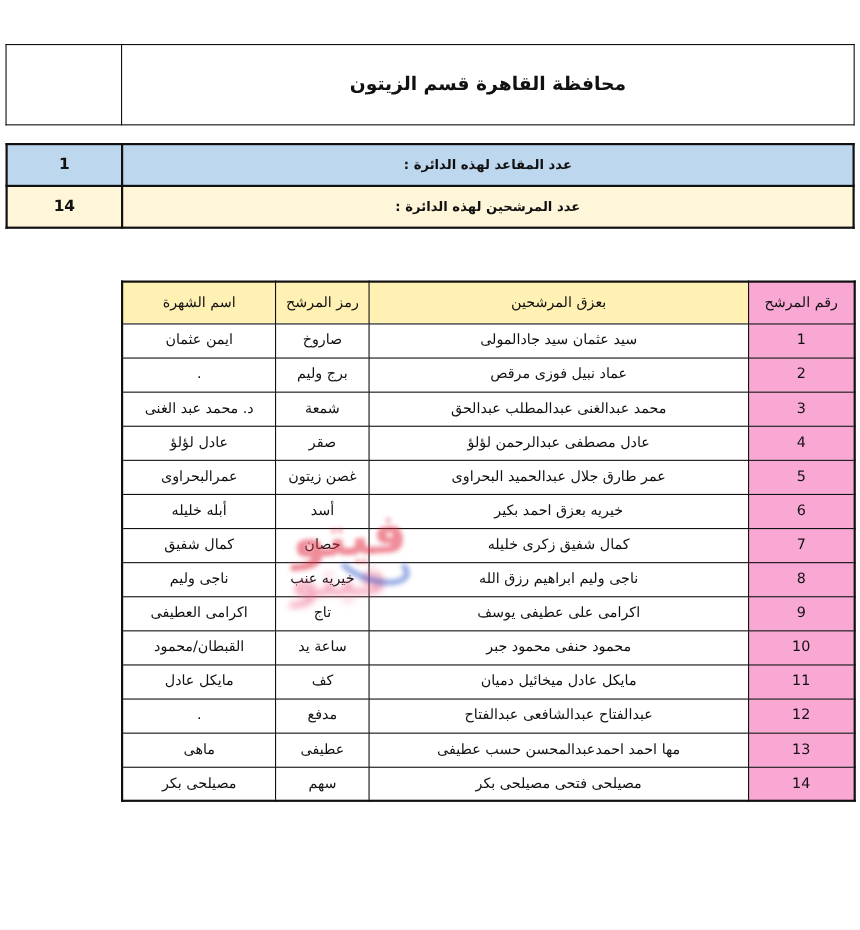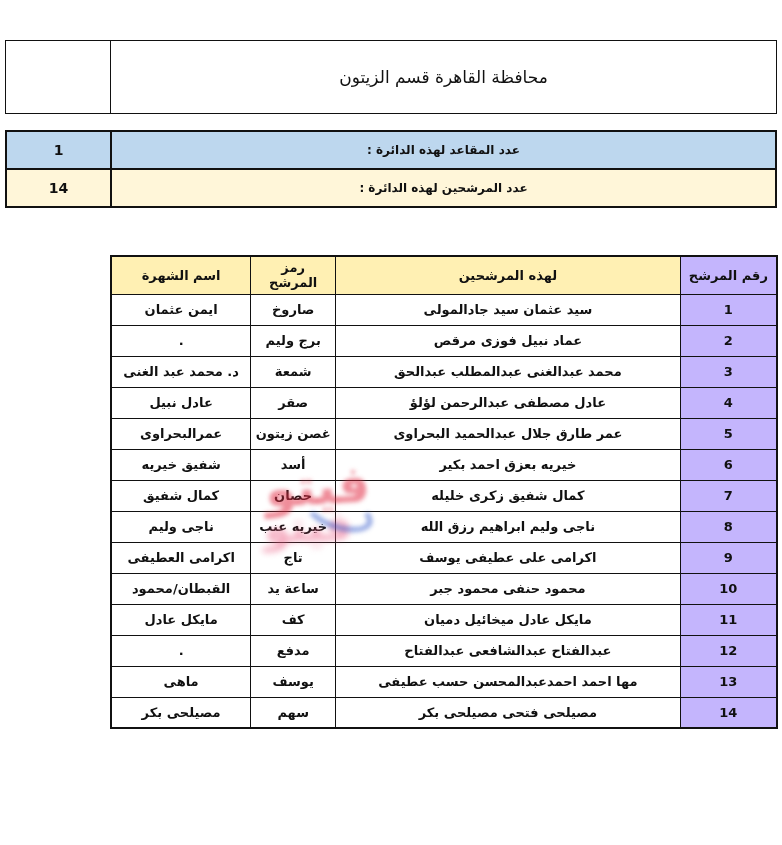--- a/index.html
+++ b/index.html
@@ -15,21 +15,21 @@
     direction: rtl;
     overflow: hidden;
   }
 
   
   .top-table {
     position: absolute; top: 40px; right: 5px;
     width: 772px; border-collapse: collapse;
   }
   .top-table td { border: 1px solid #111; height: 73px; background: #fff; }
-  .top-table .title-cell { text-align: center; font-weight: normal; font-size: 17px; color: #111; }
+  .top-table .title-cell { text-align: center; font-weight: bold; font-size: 17px; color: #111; }
   .top-table .corner-cell { width: 105px; }
 
   
   .info-table {
     position: absolute; top: 130px; right: 5px;
     width: 772px; border-collapse: collapse;
   }
   .info-table td {
     border: 2px solid #111; text-align: center;
     font-weight: bold; color: #111; height: 38px;
@@ -41,27 +41,27 @@
 
   
   .main-table {
     position: absolute; top: 255px; right: 4px;
     width: 668px; border-collapse: collapse;
     border: 2px solid #111;
   }
   .main-table th, .main-table td {
     border: 1px solid #111;
     text-align: center; vertical-align: middle;
-    font-weight: bold; font-size: 13px; color: #111;
+    font-weight: normal; font-size: 13px; color: #111;
     padding: 2px 4px;
     background: #fff;
   }
   .main-table thead th { height: 38px; background: #FFF0B3; font-size: 13px; }
   .main-table tbody td { height: 31px; }
-  .main-table td.col-number, .main-table th.h-number { background: #c4b5fd; }
+  .main-table td.col-number, .main-table th.h-number { background: #f9a8d4; }
   .h-number, .col-number { width: 97px; }
   .h-name,   .col-name   { width: 346px; }
   .h-symbol, .col-symbol { width: 85px; }
   .h-nickname, .col-nickname { width: 140px; }
 
   
   .watermark {
     position: absolute; top: 458px; left: 220px;
     width: 160px; height: 110px;
     pointer-events: none; direction: rtl; z-index: 5;
@@ -114,21 +114,21 @@
         <td class="info-label">عدد المرشحين لهذه الدائرة :</td>
         <td class="info-value">14</td>
       </tr>
     </tbody>
   </table>
 
   <table class="main-table">
     <thead>
       <tr>
         <th class="h-number">رقم المرشح</th>
-        <th class="h-name">لهذه المرشحين</th>
+        <th class="h-name">بعزق المرشحين</th>
         <th class="h-symbol">رمز المرشح</th>
         <th class="h-nickname">اسم الشهرة</th>
       </tr>
     </thead>
     <tbody>
     <tr>
       <td class="col-number">1</td>
       <td class="col-name">سيد عثمان سيد جادالمولى</td>
       <td class="col-symbol">صاروخ</td>
       <td class="col-nickname">ايمن عثمان</td>
@@ -145,35 +145,35 @@
       <td class="col-number">3</td>
       <td class="col-name">محمد عبدالغنى عبدالمطلب عبدالحق</td>
       <td class="col-symbol">شمعة</td>
       <td class="col-nickname">د. محمد عبد الغنى</td>
     </tr>
 
     <tr>
       <td class="col-number">4</td>
       <td class="col-name">عادل مصطفى عبدالرحمن لؤلؤ</td>
       <td class="col-symbol">صقر</td>
-      <td class="col-nickname">عادل نبيل</td>
+      <td class="col-nickname">عادل لؤلؤ</td>
     </tr>
 
     <tr>
       <td class="col-number">5</td>
       <td class="col-name">عمر طارق جلال عبدالحميد البحراوى</td>
       <td class="col-symbol">غصن زيتون</td>
       <td class="col-nickname">عمرالبحراوى</td>
     </tr>
 
     <tr>
       <td class="col-number">6</td>
       <td class="col-name">خيريه بعزق احمد بكير</td>
       <td class="col-symbol">أسد</td>
-      <td class="col-nickname">شفيق خيريه</td>
+      <td class="col-nickname">أبله خليله</td>
     </tr>
 
     <tr>
       <td class="col-number">7</td>
       <td class="col-name">كمال شفيق زكرى خليله</td>
       <td class="col-symbol">حصان</td>
       <td class="col-nickname">كمال شفيق</td>
     </tr>
 
     <tr>
@@ -207,21 +207,21 @@
     <tr>
       <td class="col-number">12</td>
       <td class="col-name">عبدالفتاح عبدالشافعى عبدالفتاح</td>
       <td class="col-symbol">مدفع</td>
       <td class="col-nickname">.</td>
     </tr>
 
     <tr>
       <td class="col-number">13</td>
       <td class="col-name">مها احمد احمدعبدالمحسن حسب عطيفى</td>
-      <td class="col-symbol">يوسف</td>
+      <td class="col-symbol">عطيفى</td>
       <td class="col-nickname">ماهى</td>
     </tr>
 
     <tr>
       <td class="col-number">14</td>
       <td class="col-name">مصيلحى فتحى مصيلحى بكر</td>
       <td class="col-symbol">سهم</td>
       <td class="col-nickname">مصيلحى بكر</td>
     </tr>
   </tbody>

